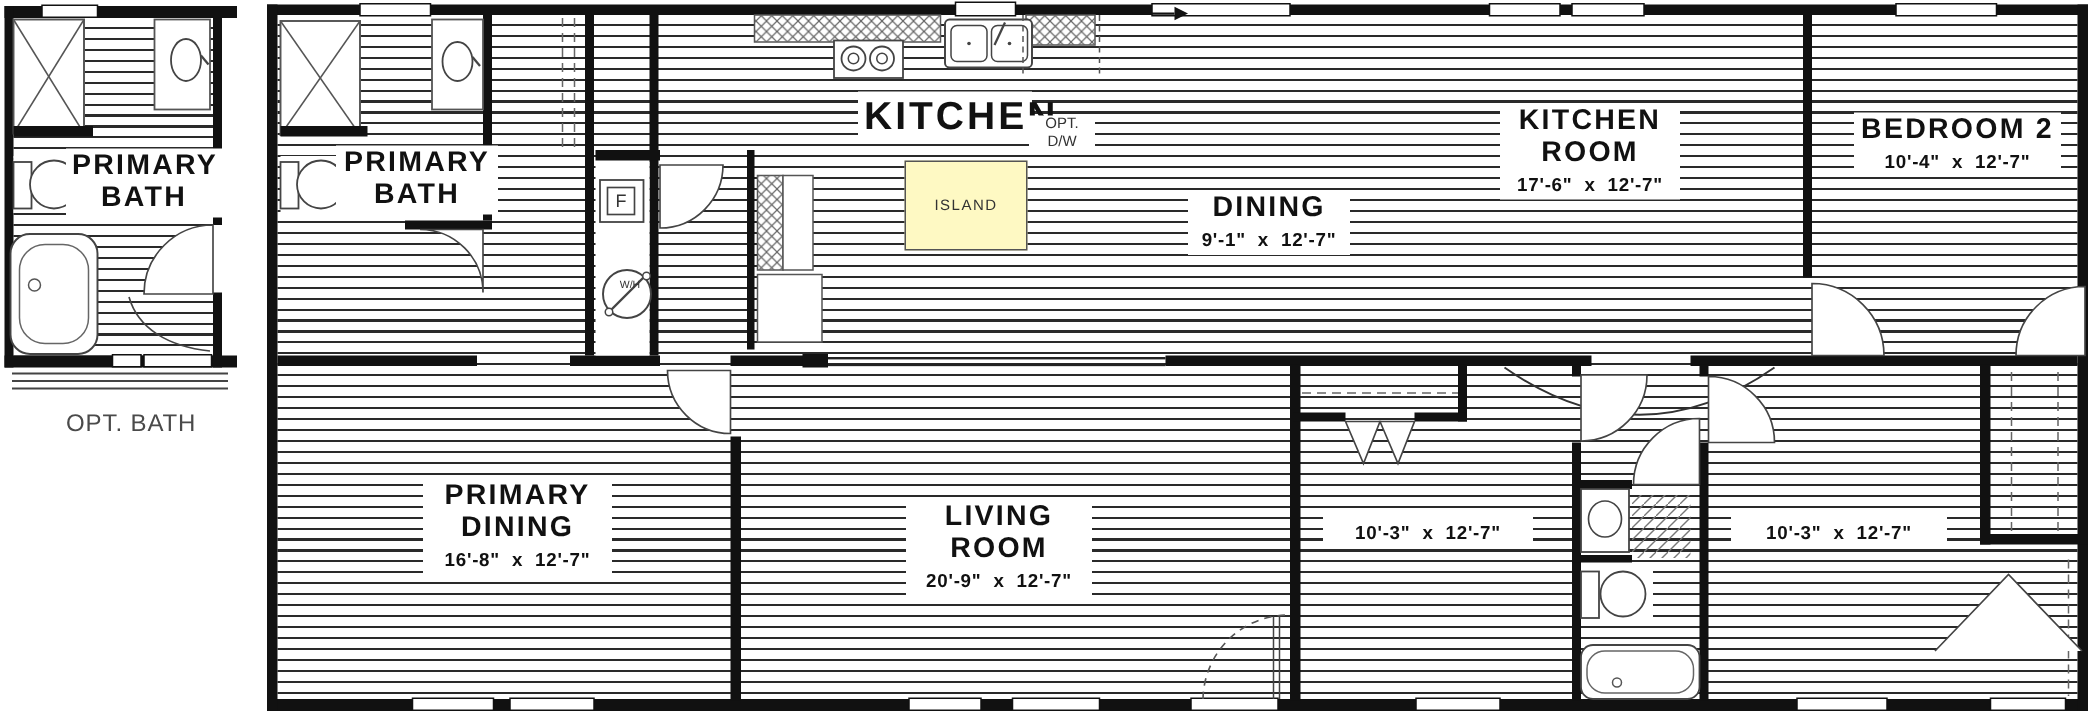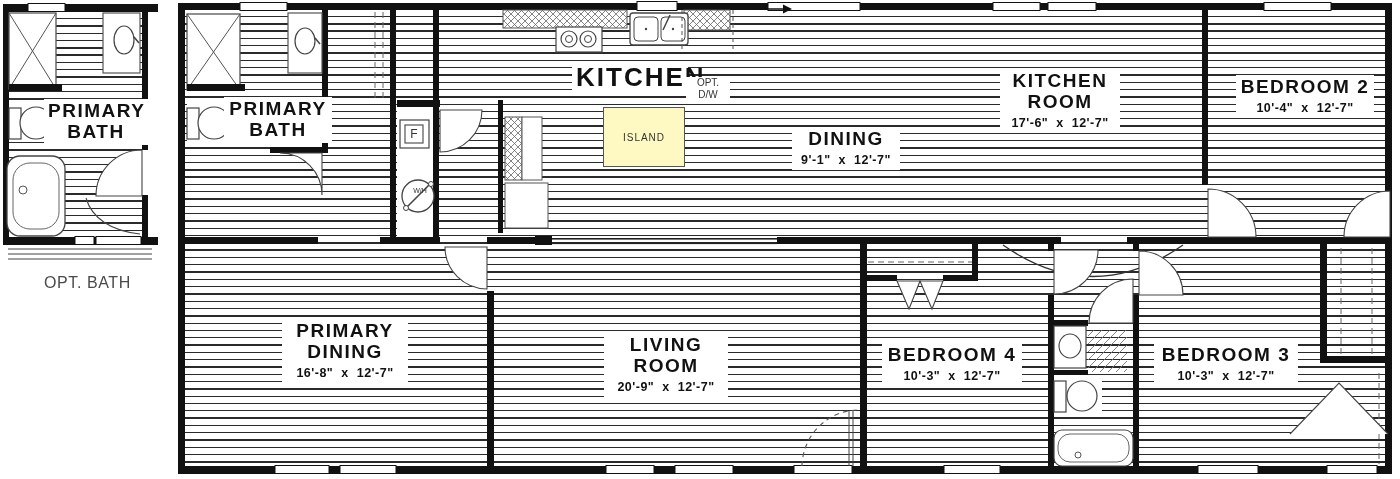--- a/index.html
+++ b/index.html
@@ -296,26 +296,24 @@
     <div class="dims">16'-8" x 12'-7"</div>
   </div>
 
   <div class="lbl" style="left:604px;top:333px;width:116px;">
     <div class="nm">LIVING</div>
     <div class="nm">ROOM</div>
     <div class="dims">20'-9" x 12'-7"</div>
   </div>
 
   <div class="lbl" style="left:882px;top:343px;width:132px;">
-    <div class="nm">BEDROOM 4</div>
     <div class="dims">10'-3" x 12'-7"</div>
   </div>
 
   <div class="lbl" style="left:1154px;top:343px;width:136px;">
-    <div class="nm">BEDROOM 3</div>
     <div class="dims">10'-3" x 12'-7"</div>
   </div>
 
   <div class="islandbox" style="left:603px;top:107px;width:80px;height:58px;">
     <span class="island-txt">ISLAND</span>
   </div>
 
   <div class="small-lbl" style="left:686px;top:30px;width:44px;font-size:10px;margin-top:47px;">
     <div>OPT.</div>
     <div>D/W</div>

